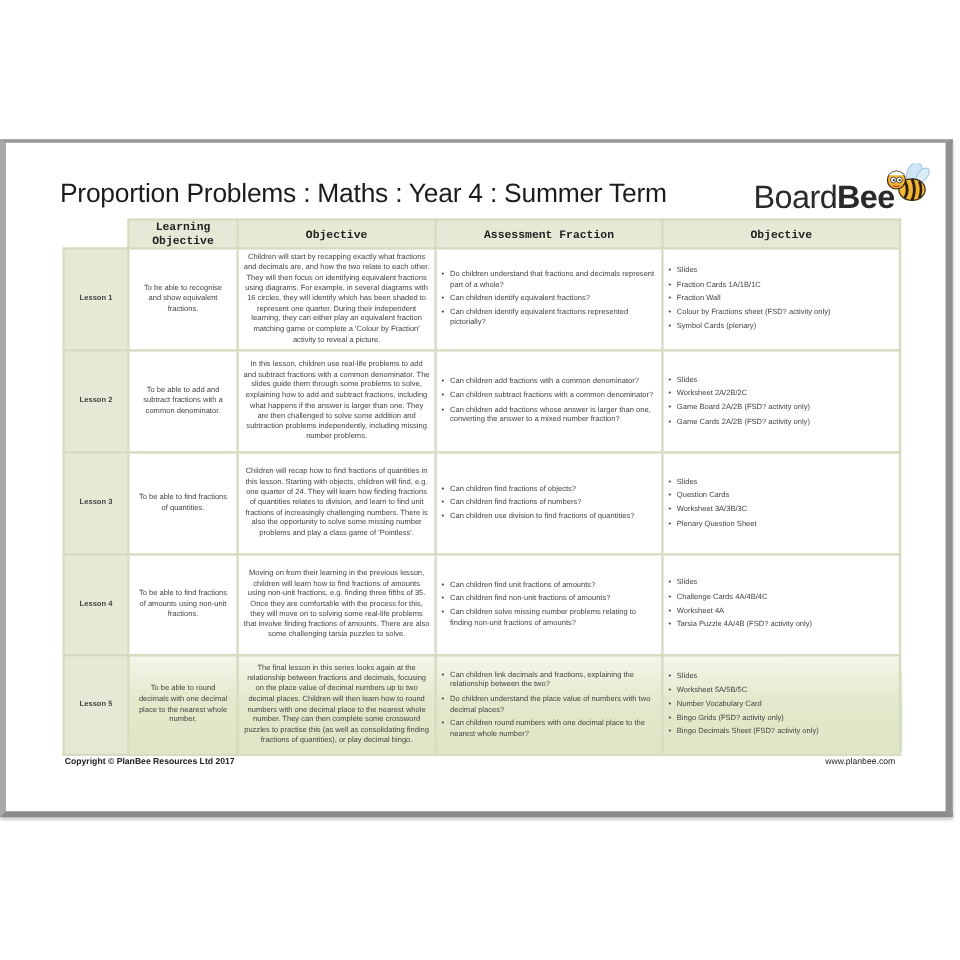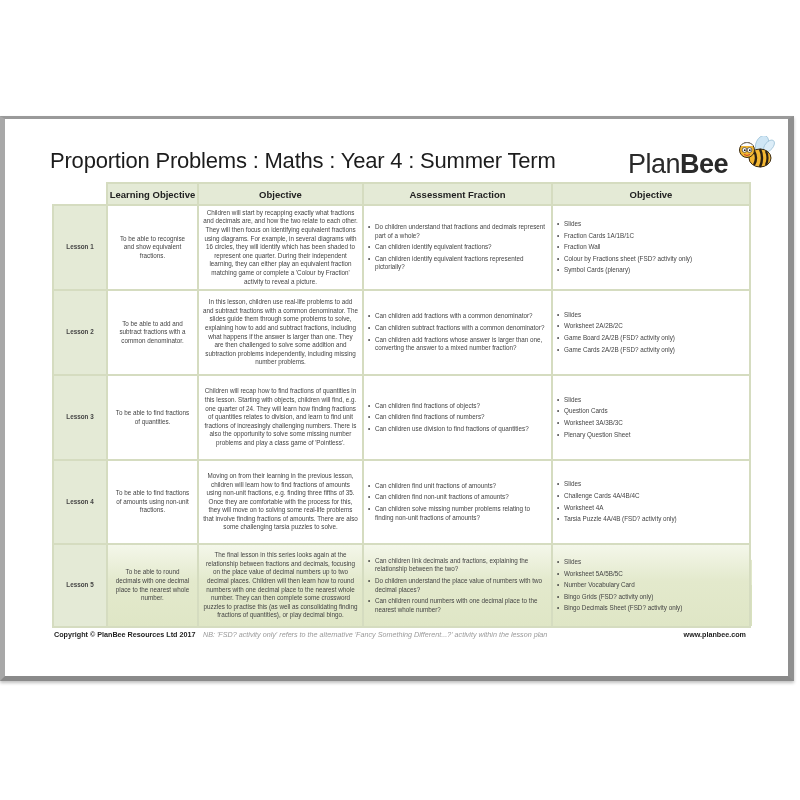--- a/index.html
+++ b/index.html
@@ -21,21 +21,21 @@
   .logo-text b { font-weight:700; }
   .bee { position:absolute; left:104px; top:0; width:44px; height:36px; }
 
   table.plan {
     position:absolute; left:52px; top:182px; border-collapse:collapse; table-layout:fixed;
     width:697px;
   }
   table.plan th, table.plan td { border:2px solid #d5dcc0; }
   table.plan th {
     background:#e4ead6; height:20px; font-size:9.5px; font-weight:700; color:#222;
-    text-align:center; padding:0;
+    text-align:center; padding:0;font-family:Liberation Mono, monospace;
   }
   table.plan th.corner { background:#ffffff; border-top-color:#ffffff; border-left-color:#ffffff; }
   table.plan td { background:#ffffff; font-size:6.3px; line-height:8.6px; color:#444; vertical-align:middle; }
   td.lesson { background:#e4ead6 !important; font-weight:700; font-size:11px; color:#1c1c1c; text-align:center; }
   td.obj { text-align:center; padding:0 6px; }
   td.ov { text-align:center; padding:0 4px; }
   td.list { padding:0 4px; }
   ul { list-style:none; margin:0; padding:0; }
   ul li { position:relative; padding-left:7px; margin:3px 0; }
   ul li::before { content:"•"; position:absolute; left:0; top:0; }
@@ -43,31 +43,31 @@
   tr.r4 td { height:80px; }
   tr.r5 td { height:79px; }
   tr.r5 td { background:linear-gradient(180deg, #f4f7ea 0%, #e3e9cc 45%, #dfe6c6 100%) !important; }
   tr.r5 td.lesson { background:#e4ead6 !important; }
 
   .landscape { position:absolute; left:96px; top:480px; width:656px; height:146px; pointer-events:none; opacity:0.55; }
 
   .footer { position:absolute; top:630px; left:54px; width:694px; height:12px; font-size:7px; }
   .copy { position:absolute; left:0; top:0; font-weight:700; color:#222; font-size:7.2px; }
   .nb { position:absolute; left:149px; top:0; color:#9a9a9a; font-style:italic; font-size:7.2px; }
-  .web { position:absolute; right:2px; top:0; font-weight:700; color:#222; font-size:7.2px; }
+  .web { position:absolute; right:2px; top:0; font-weight:400; color:#222; font-size:7.2px; }
 </style>
 </head>
 <body>
 
 <div class="sheet"></div>
 
 <div class="title">Proportion Problems : Maths : Year 4 : Summer Term</div>
 
 <div class="logo">
-  <div class="logo-text"><span>Plan</span><b>Bee</b></div>
+  <div class="logo-text"><span>Board</span><b>Bee</b></div>
   <svg class="bee" viewBox="0 0 44 36">
     <ellipse cx="30" cy="8" rx="6" ry="9" fill="#cfe6f5" stroke="#9fc3d8" stroke-width="0.8" transform="rotate(25 30 8)"></ellipse>
     <ellipse cx="37" cy="10" rx="4" ry="7" fill="#dcedf8" stroke="#9fc3d8" stroke-width="0.8" transform="rotate(40 37 10)"></ellipse>
     <ellipse cx="28" cy="22" rx="11" ry="9" fill="#f2b632" stroke="#3a2a10" stroke-width="1"></ellipse>
     <path d="M22 15 Q26 22 22 29" stroke="#2b2013" stroke-width="2.4" fill="none"></path>
     <path d="M28 13 Q32 22 28 31" stroke="#2b2013" stroke-width="2.4" fill="none"></path>
     <path d="M34 15 Q37 22 34 29" stroke="#2b2013" stroke-width="2.2" fill="none"></path>
     <circle cx="15" cy="14" r="7.5" fill="#f2b632" stroke="#3a2a10" stroke-width="1"></circle>
     <path d="M8 10 Q15 3 22 10" fill="#ffffff" stroke="#777" stroke-width="0.8"></path>
     <circle cx="12.5" cy="14" r="2.4" fill="#fff" stroke="#333" stroke-width="0.7"></circle>
@@ -206,15 +206,14 @@
         <li>Bingo Grids (FSD? activity only)</li>
         <li>Bingo Decimals Sheet (FSD? activity only)</li>
       </ul>
         </td>
     </tr>
   </tbody>
 </table>
 
 <div class="footer">
   <span class="copy">Copyright © PlanBee Resources Ltd 2017</span>
-  <span class="nb">NB: 'FSD? activity only' refers to the alternative 'Fancy Something Different...?' activity within the lesson plan</span>
   <span class="web">www.planbee.com</span>
 </div>
 
 </body></html>

